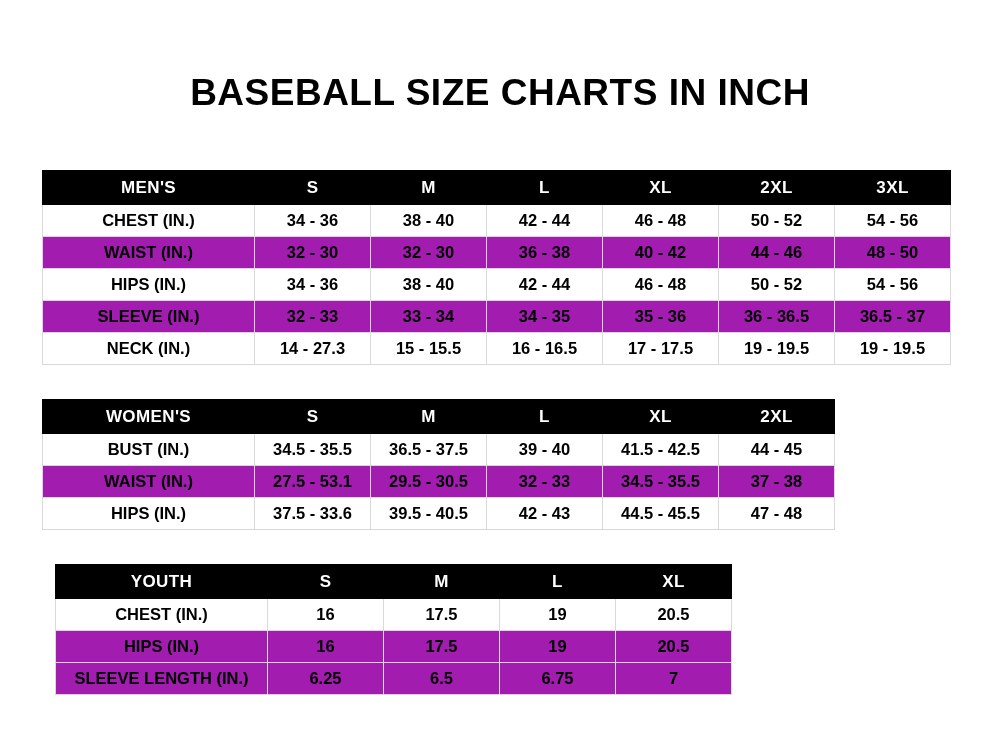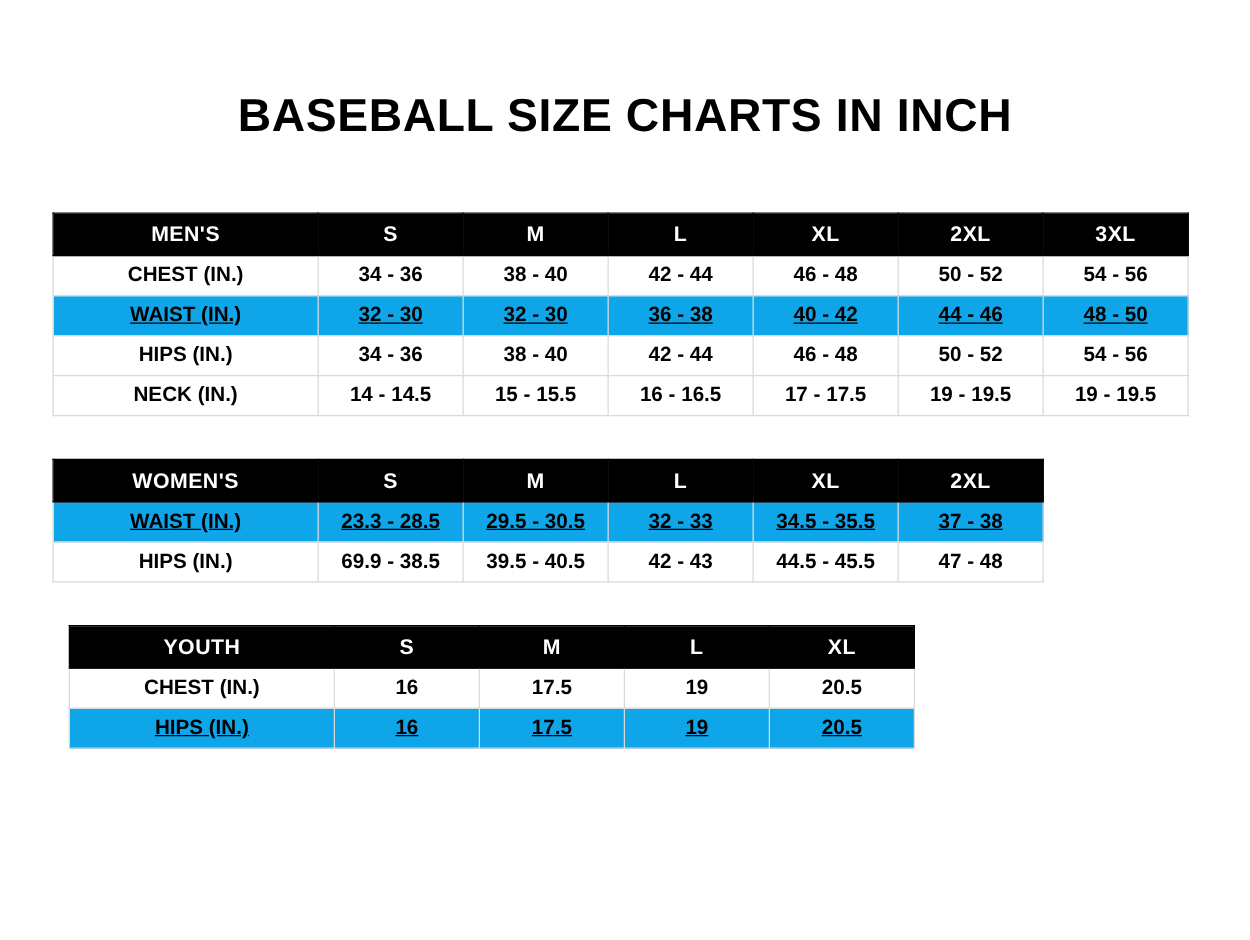--- a/index.html
+++ b/index.html
@@ -53,22 +53,21 @@
   }
   table.size-table thead th {
     background: #000000;
     color: #ffffff;
     border: 1px solid #000000;
     font-size: 17px;
     letter-spacing: 0.4px;
     height: 33px;
   }
   table.size-table tbody tr.alt td {
-    background: #0ea5e9;
-    text-decoration: underline;
+    background: #a21caf;
   }
   table.size-table td.row-label,
   table.size-table thead th.row-label {
     text-align: center;
   }
   
   .t-men { width: 908px; margin-top: 12px; }
   .t-men col.c0 { width: 212px; }
   .t-men col.cx { width: 116px; }
 
@@ -131,23 +130,32 @@
         </tr>
         <tr>
           <td class="row-label">HIPS (IN.)</td>
           <td>34 - 36</td>
           <td>38 - 40</td>
           <td>42 - 44</td>
           <td>46 - 48</td>
           <td>50 - 52</td>
           <td>54 - 56</td>
         </tr>
+        <tr class="alt">
+          <td class="row-label">SLEEVE (IN.)</td>
+          <td>32 - 33</td>
+          <td>33 - 34</td>
+          <td>34 - 35</td>
+          <td>35 - 36</td>
+          <td>36 - 36.5</td>
+          <td>36.5 - 37</td>
+        </tr>
         <tr>
           <td class="row-label">NECK (IN.)</td>
-          <td>14 - 14.5</td>
+          <td>14 - 27.3</td>
           <td>15 - 15.5</td>
           <td>16 - 16.5</td>
           <td>17 - 17.5</td>
           <td>19 - 19.5</td>
           <td>19 - 19.5</td>
         </tr>
       </tbody>
     </table>
 
     <table class="size-table t-women">
@@ -163,31 +171,39 @@
         <tr>
           <th class="row-label">WOMEN'S</th>
           <th>S</th>
           <th>M</th>
           <th>L</th>
           <th>XL</th>
           <th>2XL</th>
         </tr>
       </thead>
       <tbody>
+        <tr>
+          <td class="row-label">BUST (IN.)</td>
+          <td>34.5 - 35.5</td>
+          <td>36.5 - 37.5</td>
+          <td>39 - 40</td>
+          <td>41.5 - 42.5</td>
+          <td>44 - 45</td>
+        </tr>
         <tr class="alt">
           <td class="row-label">WAIST (IN.)</td>
-          <td>23.3 - 28.5</td>
+          <td>27.5 - 53.1</td>
           <td>29.5 - 30.5</td>
           <td>32 - 33</td>
           <td>34.5 - 35.5</td>
           <td>37 - 38</td>
         </tr>
         <tr>
           <td class="row-label">HIPS (IN.)</td>
-          <td>69.9 - 38.5</td>
+          <td>37.5 - 33.6</td>
           <td>39.5 - 40.5</td>
           <td>42 - 43</td>
           <td>44.5 - 45.5</td>
           <td>47 - 48</td>
         </tr>
       </tbody>
     </table>
 
     <table class="size-table t-youth">
       <colgroup>
@@ -214,17 +230,24 @@
           <td>19</td>
           <td>20.5</td>
         </tr>
         <tr class="alt">
           <td class="row-label">HIPS (IN.)</td>
           <td>16</td>
           <td>17.5</td>
           <td>19</td>
           <td>20.5</td>
         </tr>
+        <tr class="alt">
+          <td class="row-label">SLEEVE LENGTH (IN.)</td>
+          <td>6.25</td>
+          <td>6.5</td>
+          <td>6.75</td>
+          <td>7</td>
+        </tr>
       </tbody>
     </table>
 
   </div>
 </div>
 
 </body></html>

